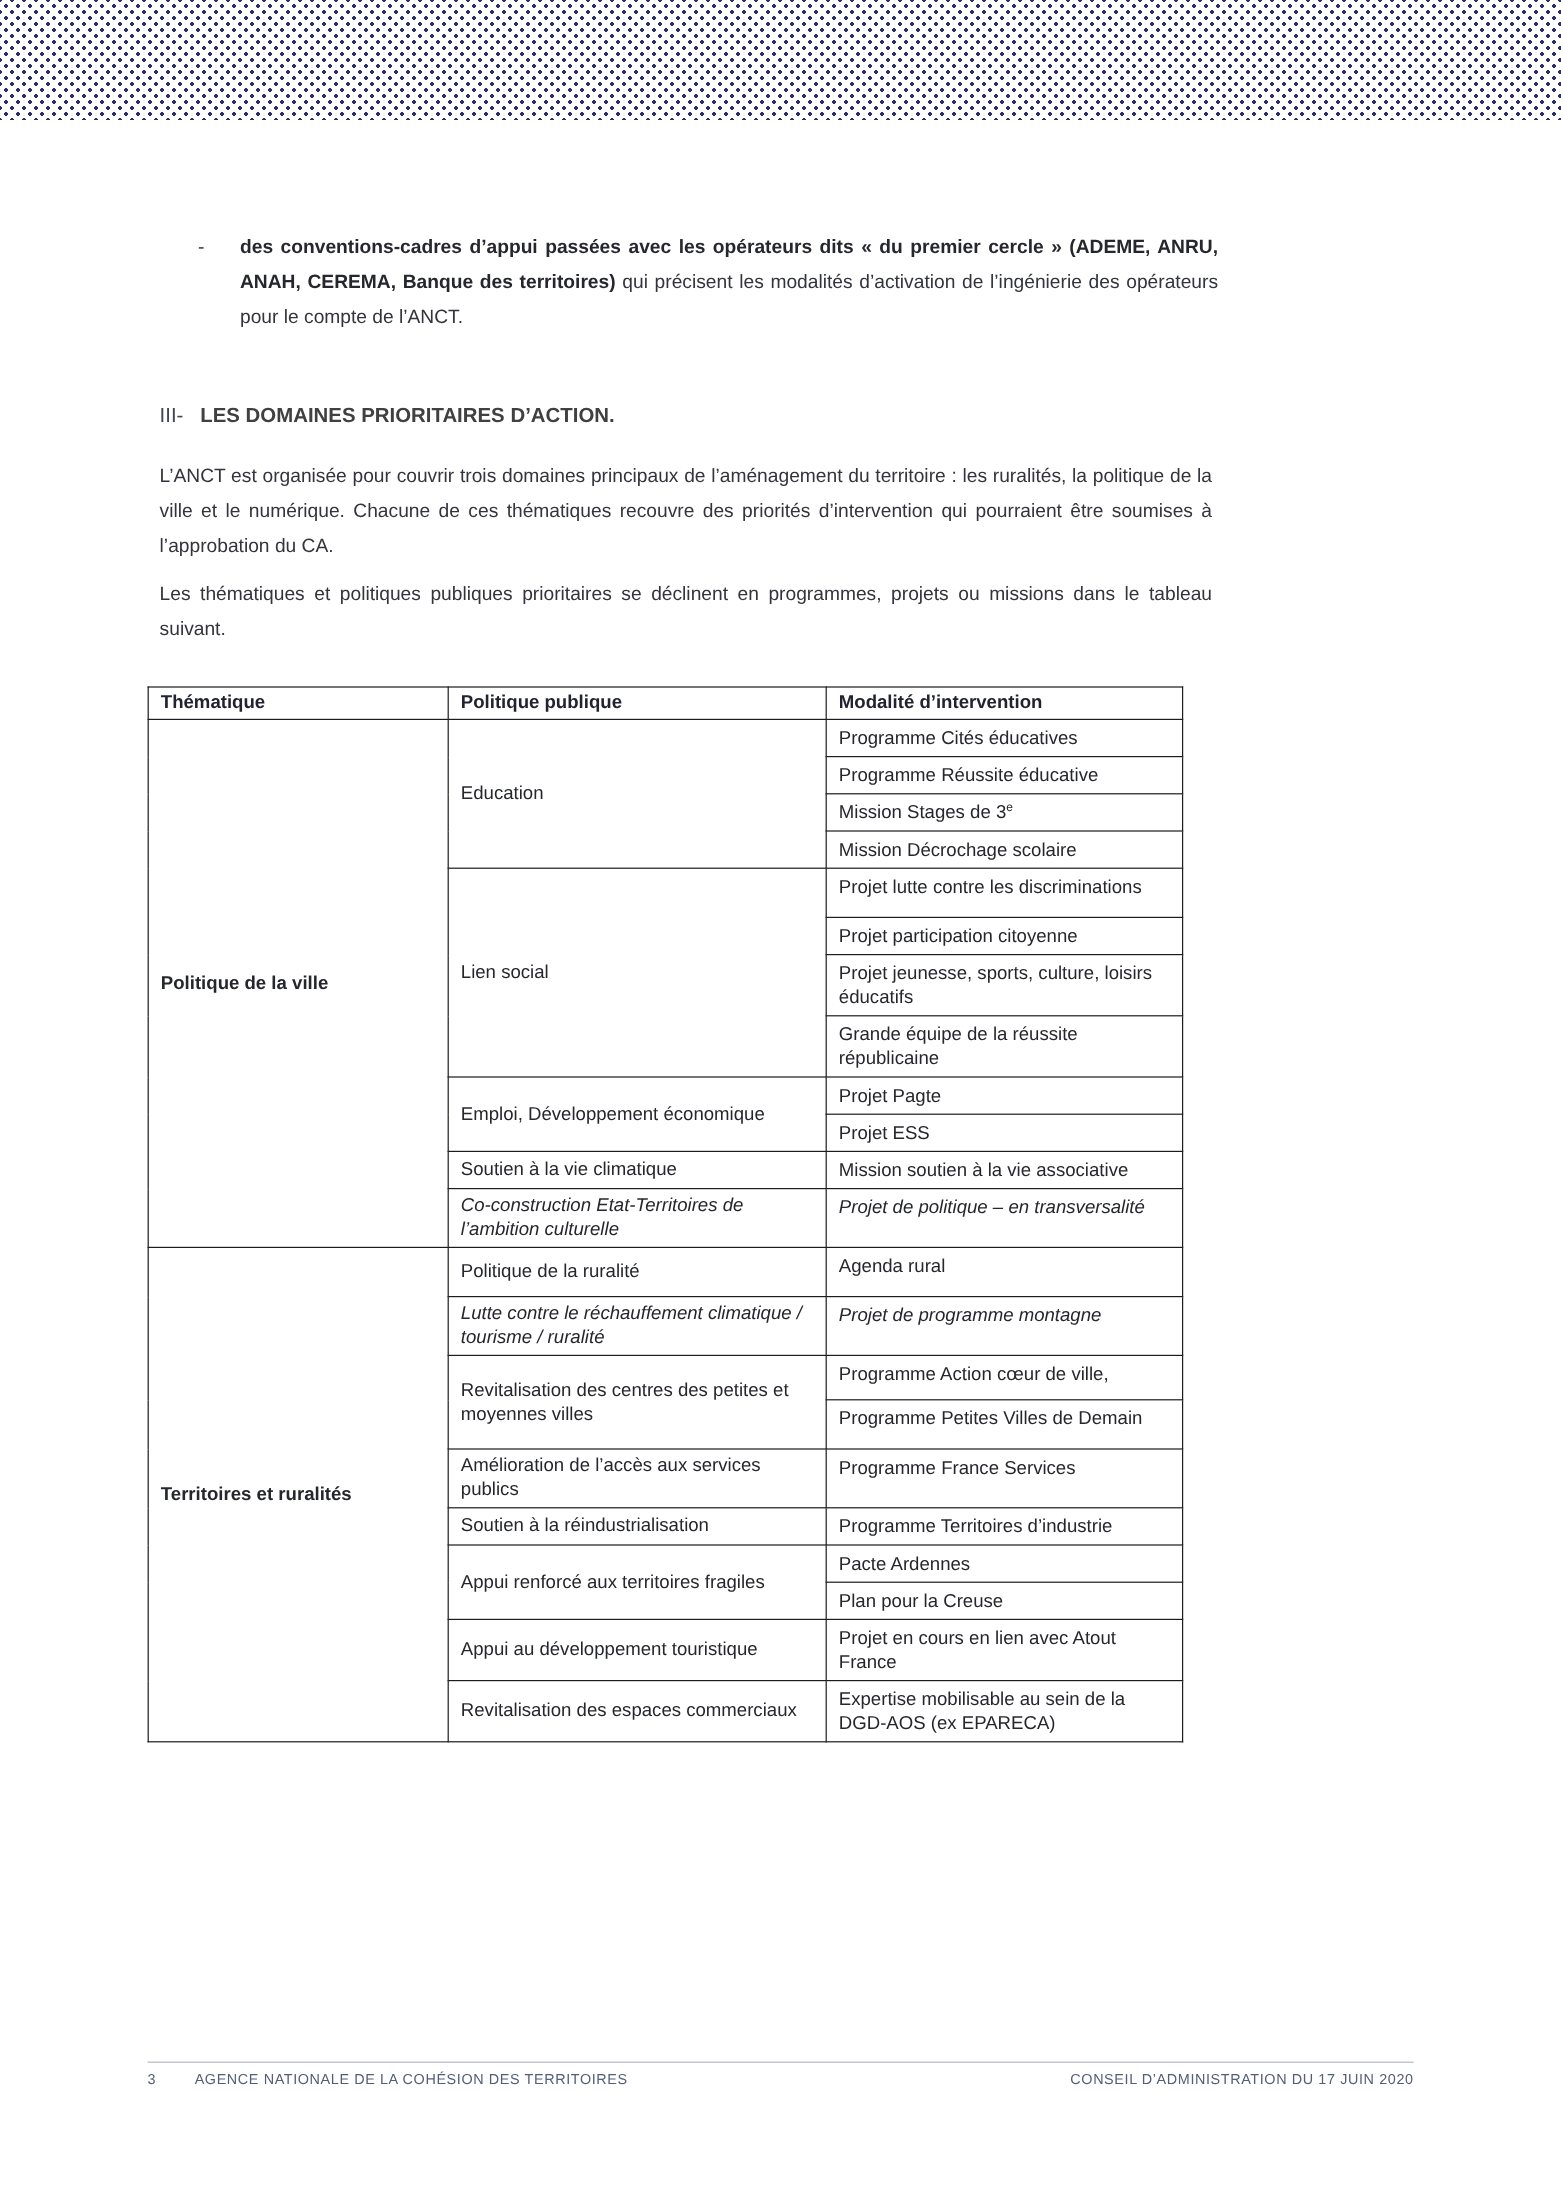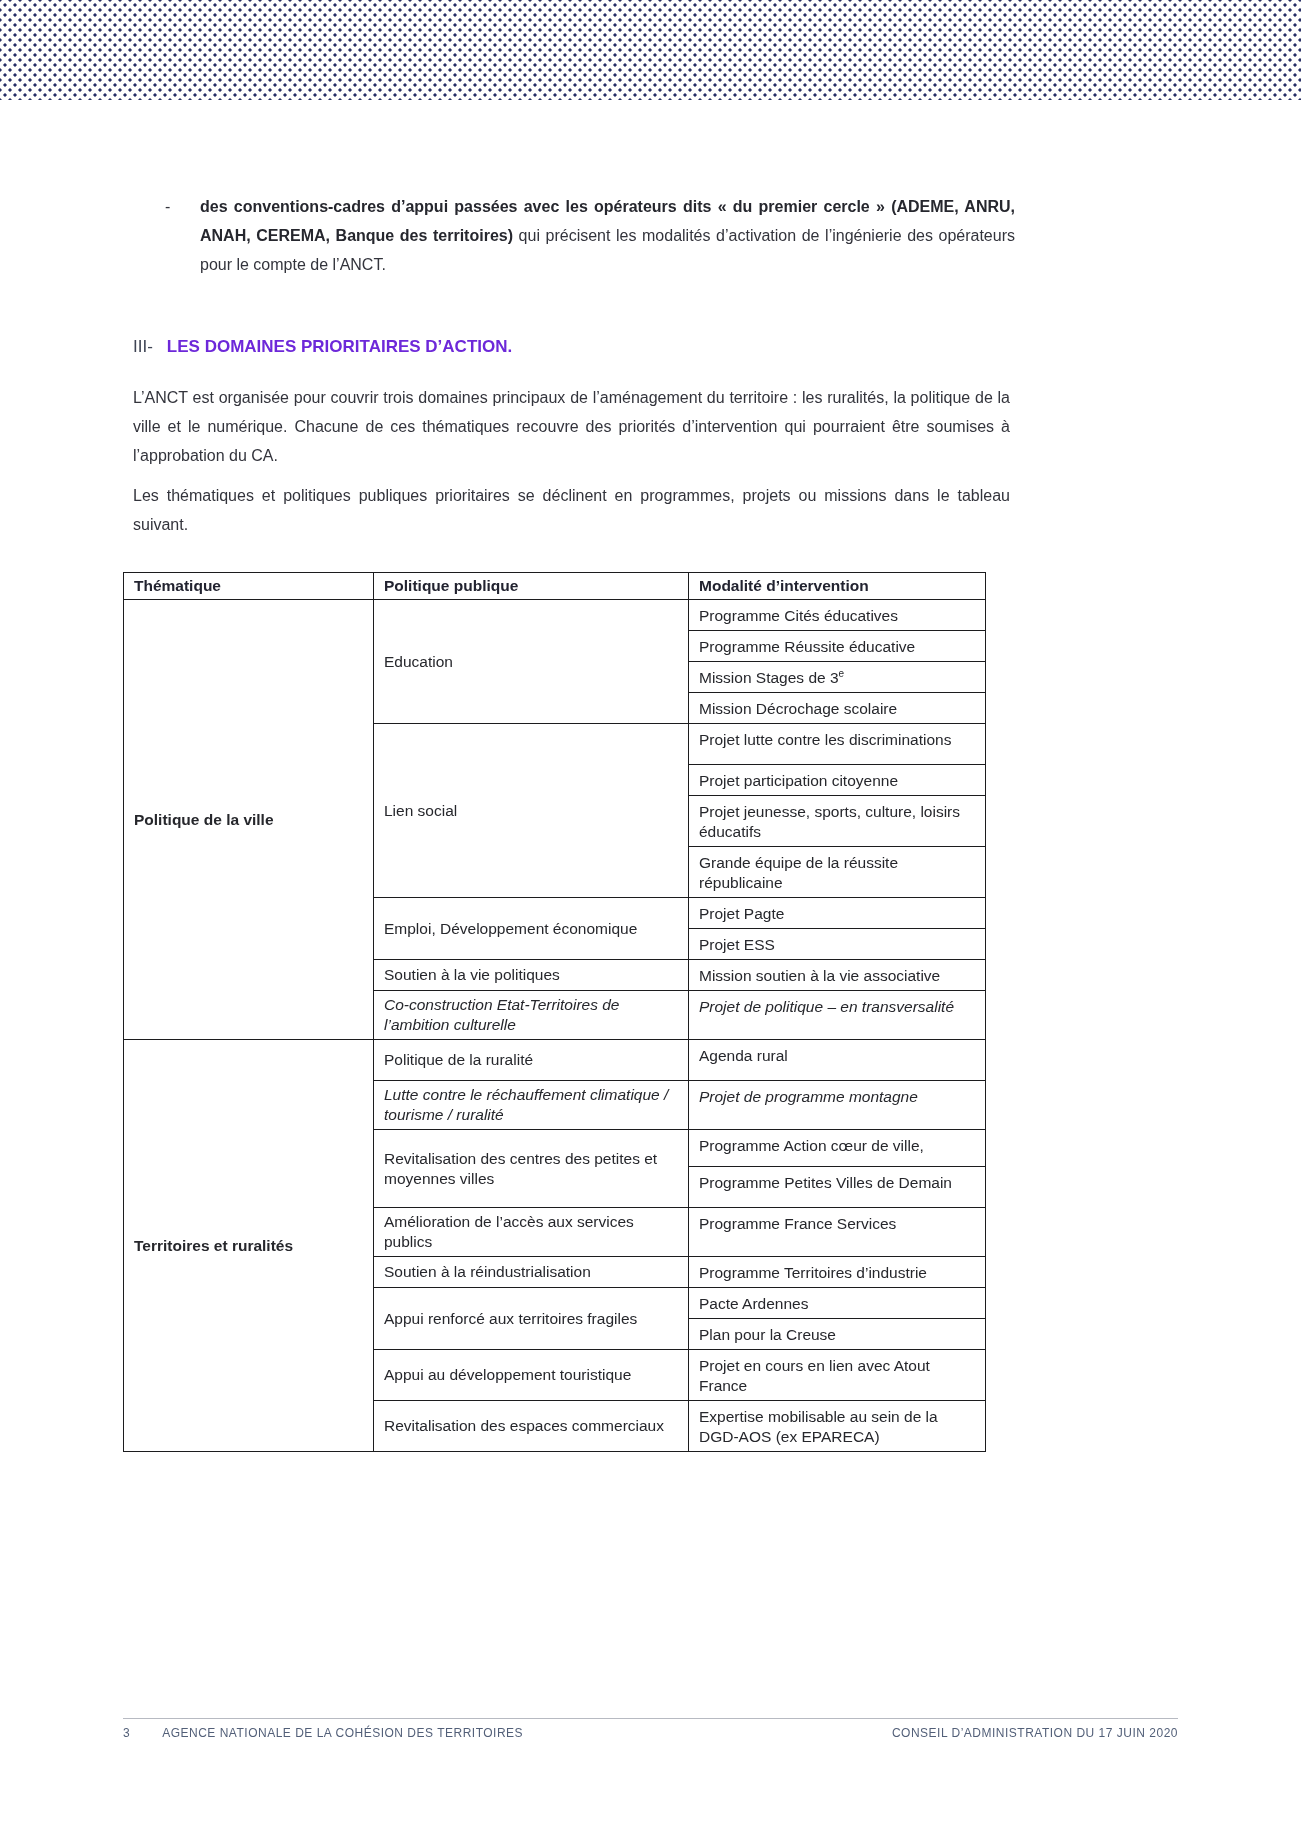--- a/index.html
+++ b/index.html
@@ -38,21 +38,21 @@
   .bullet-text { width: 815px; text-align: justify; }
   .bullet-text .b { font-weight: 700; color: #26272e; margin-top: 23px; }
 
   .section-heading {
     position: absolute;
     top: 336px; left: 133px;
     font-size: 17px;
     line-height: 22px;
   }
   .section-numeral { color: #3f4554; margin-right: 14px; font-weight: 400; }
-  .section-title { color: #6d28d9; font-weight: 700; }
+  .section-title { color: #404040; font-weight: 700; }
 
   .para {
     position: absolute;
     left: 133px;
     width: 877px;
     font-size: 16px;
     line-height: 29px;
     text-align: justify;
   }
   .para-1 { top: 383px; }
@@ -169,21 +169,21 @@
         <td class="mod">Grande équipe de la réussite républicaine</td>
       </tr>
       <tr>
         <td class="policy" rowspan="2">Emploi, Développement économique</td>
         <td class="mod">Projet Pagte</td>
       </tr>
       <tr>
         <td class="mod">Projet ESS</td>
       </tr>
       <tr>
-        <td class="policy">Soutien à la vie politiques</td>
+        <td class="policy">Soutien à la vie climatique</td>
         <td class="mod">Mission soutien à la vie associative</td>
       </tr>
       <tr>
         <td class="policy italic">Co-construction Etat-Territoires de l’ambition culturelle</td>
         <td class="mod italic">Projet de politique – en transversalité</td>
       </tr>
       <tr>
         <td class="theme" rowspan="10">Territoires et ruralités</td>
         <td class="policy">Politique de la ruralité</td>
         <td class="mod pb-md">Agenda rural</td>

